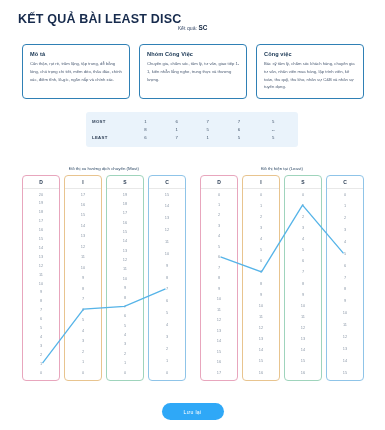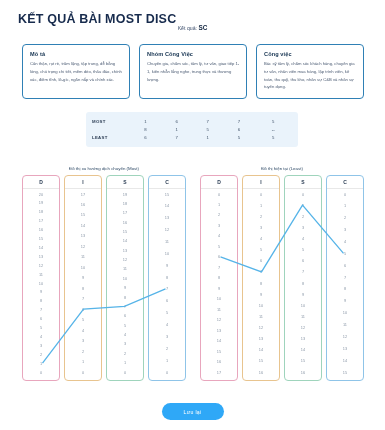--- a/index.html
+++ b/index.html
@@ -84,21 +84,21 @@
     background: #2fa8f7; color: #ffffff; border: none; border-radius: 11px;
     font-size: 5.2px; font-family: "Liberation Sans", sans-serif;
     width: 62px; height: 17px; cursor: pointer; letter-spacing: 0.3px;
   }
 </style>
 </head>
 <body>
 
 <div class="page">
 
-  <div class="page-title">KẾT QUẢ BÀI MOST DISC</div>
+  <div class="page-title">KẾT QUẢ BÀI LEAST DISC</div>
 
   <div class="result-line">
     <span class="rl-label">Kết quả:</span>
     <span class="rl-value">SC</span>
   </div>
 
   <div class="cards" id="cards">
       <div class="card" style="border-color: rgb(47, 128, 181);">
         <div class="card-title">Mô tả</div>
         <div class="card-text">Cẩn thận, rụt rè, trầm lặng, tập trung, dễ bằng lòng, chú trọng chi tiết, mềm dẻo, thấu đáo, chính xác, điềm tĩnh, lô-gíc, ngăn nắp và chính xác.</div>

